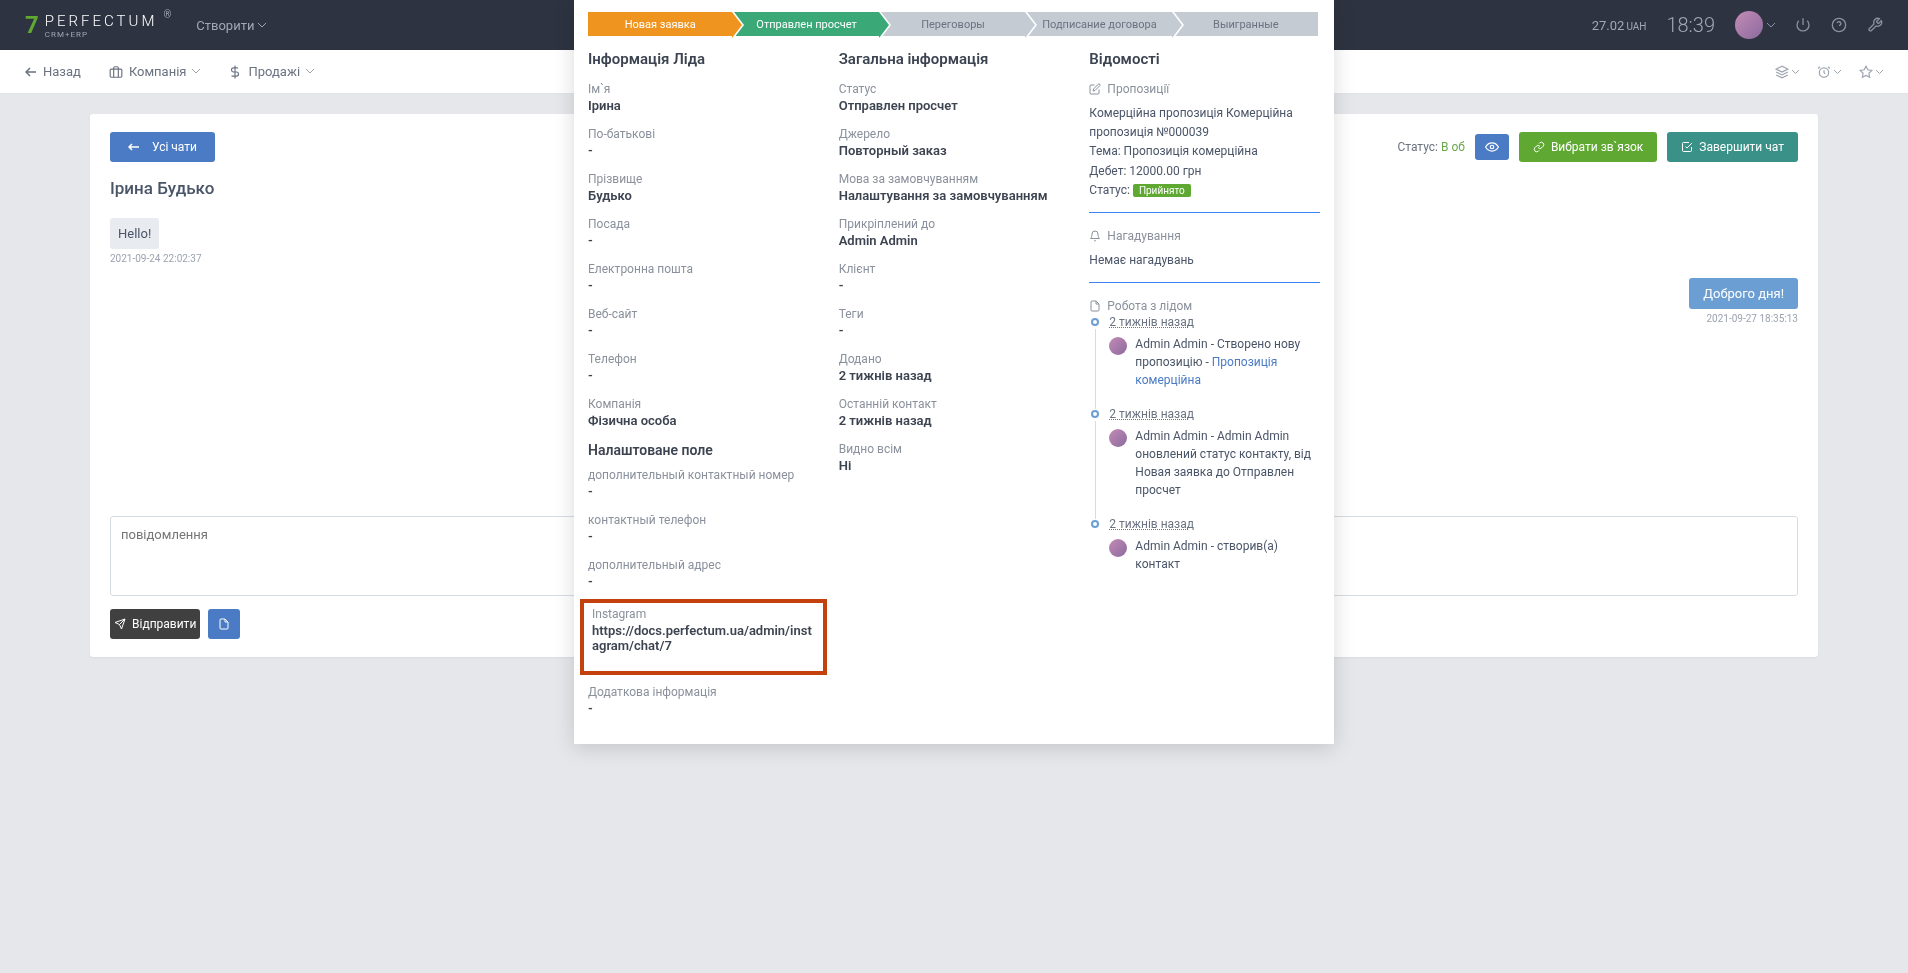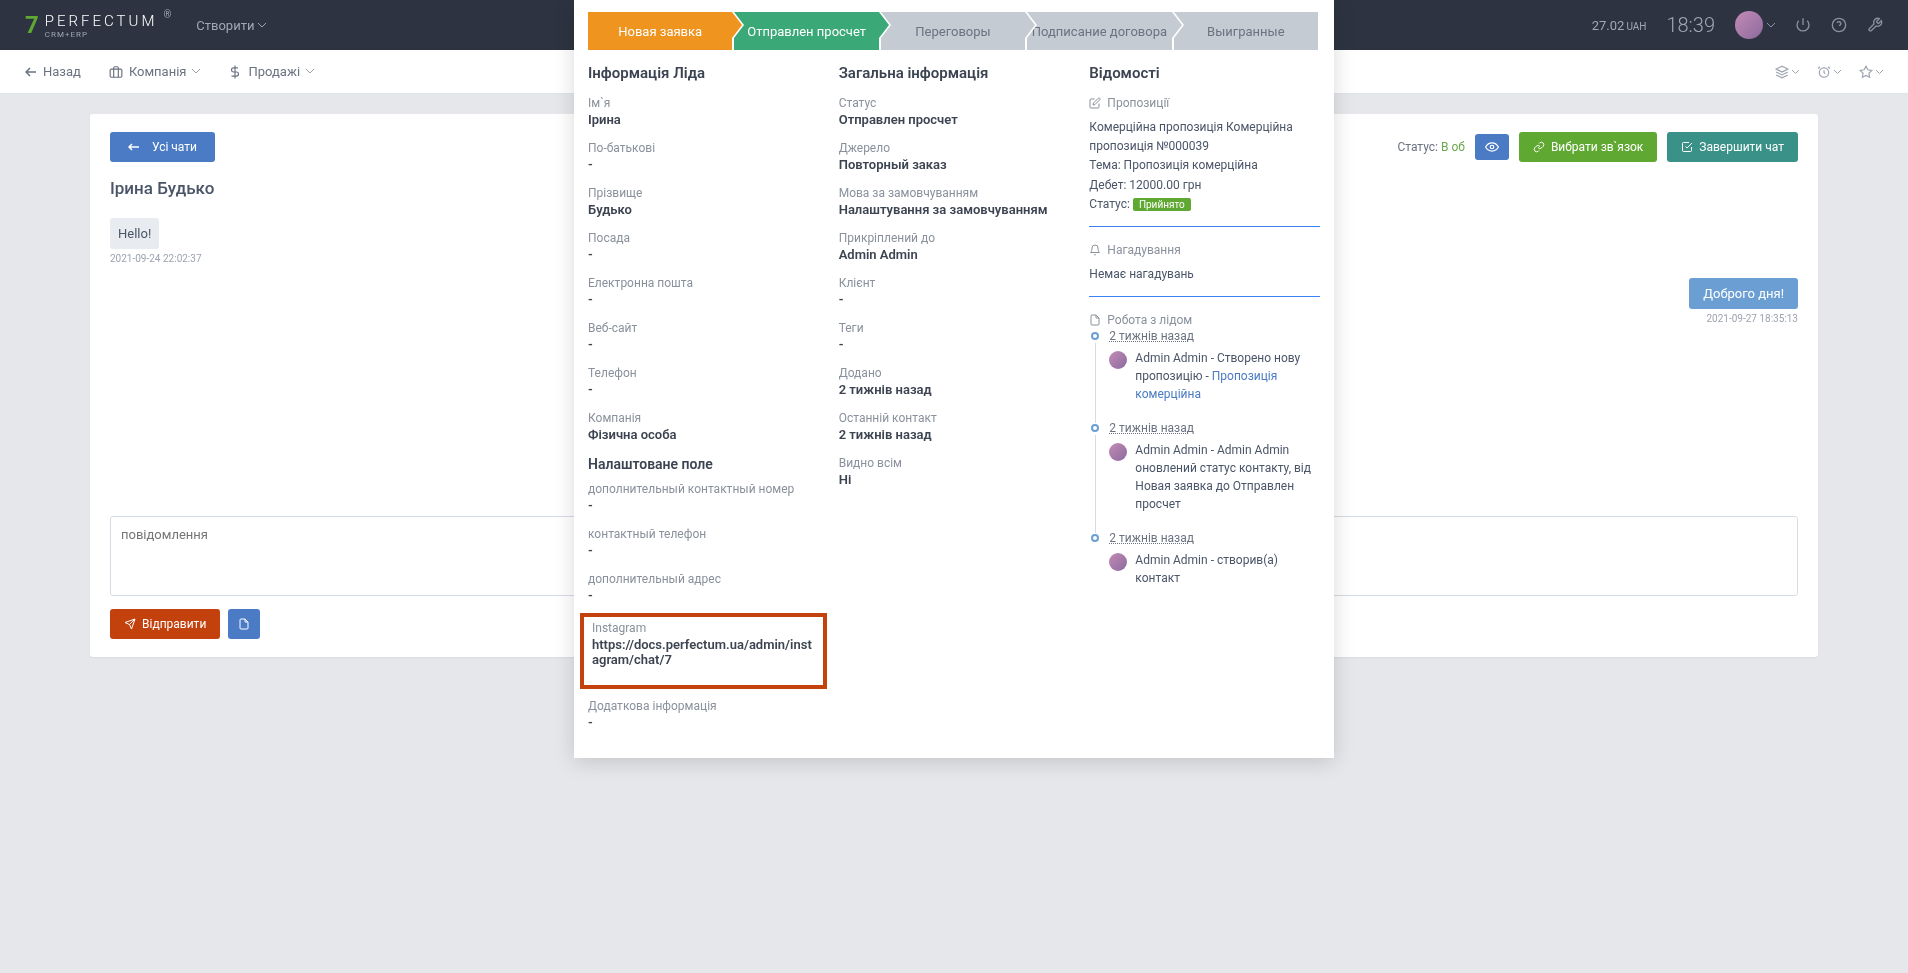--- a/index.html
+++ b/index.html
@@ -34,28 +34,28 @@
 .btn-teal{background:#3a9188}
 .lead-name{font-size:17px;font-weight:500;color:#4a5568;margin-bottom:20px}
 .chat-body{min-height:280px;position:relative}
 .msg-in{display:inline-block;background:#e8ebef;padding:8px 8px;border-radius:3px;color:#4a5568;font-size:13px}
 .msg-time{font-size:10px;color:#9ca3af;margin-top:4px}
 .msg-out-wrap{position:absolute;right:0;top:60px;text-align:right}
 .msg-out{display:inline-block;background:#6b9fd4;color:#fff;padding:8px 14px;border-radius:3px;font-size:13px}
 .chat-input{margin-top:18px}
 .chat-input textarea{width:100%;height:80px;border:1px solid #d6dce3;border-radius:3px;padding:10px;resize:none;font-family:inherit;font-size:13px;color:#6b7280}
 .chat-actions{display:flex;gap:8px;margin-top:10px}
-.send-btn{background:#c2410c;color:#fff;padding:8px 14px;border-radius:3px;cursor:pointer;display:flex;align-items:center;gap:6px;font-size:12px}
+.send-btn{background:#404040;color:#fff;padding:8px 4px;border-radius:3px;cursor:pointer;display:flex;align-items:center;gap:6px;font-size:12px}
 .attach-btn{background:#4a7bc4;color:#fff;padding:8px 10px;border-radius:3px;cursor:pointer}
 .modal-overlay{position:fixed;inset:0;background:rgba(0,0,0,0);display:flex;justify-content:center;align-items:flex-start;z-index:100}
 .modal{background:#fff;width:760px;max-height:100vh;overflow-y:auto;margin-top:0;box-shadow:0 4px 20px rgba(0,0,0,0.15)}
 .modal::-webkit-scrollbar{width:8px}
 .modal::-webkit-scrollbar-thumb{background:#c5cbd3;border-radius:4px}
 .pipeline{display:flex;padding:12px 14px 0}
-.stage{flex:1;height:38px;display:flex;align-items:center;justify-content:center;font-size:13px;color:#fff;position:relative;background:#c5cbd3;margin-right:2px}
+.stage{flex:1;height:24px;display:flex;align-items:center;justify-content:center;font-size:11px;color:#fff;position:relative;background:#c5cbd3;margin-right:2px}
 .stage::after{content:'';position:absolute;right:-10px;top:0;border-left:10px solid #c5cbd3;border-top:13px solid transparent;border-bottom:13px solid transparent;z-index:2}
 .stage::before{content:'';position:absolute;left:0;top:0;border-left:10px solid #fff;border-top:13px solid transparent;border-bottom:13px solid transparent}
 .stage:first-child::before{display:none}
 .stage.s1{background:#f09420}.stage.s1::after{border-left-color:#f09420}
 .stage.s2{background:#3ba878}.stage.s2::after{border-left-color:#3ba878}
 .stage.s3{color:#6b7280}.stage.s3::after{border-left-color:#c5cbd3}
 .stage.s4{color:#6b7280}.stage.s4::after{border-left-color:#c5cbd3}
 .stage.s5{color:#6b7280}.stage.s5::after{display:none}
 .modal-body{display:flex;padding:14px;gap:20px}
 .col{flex:1}

